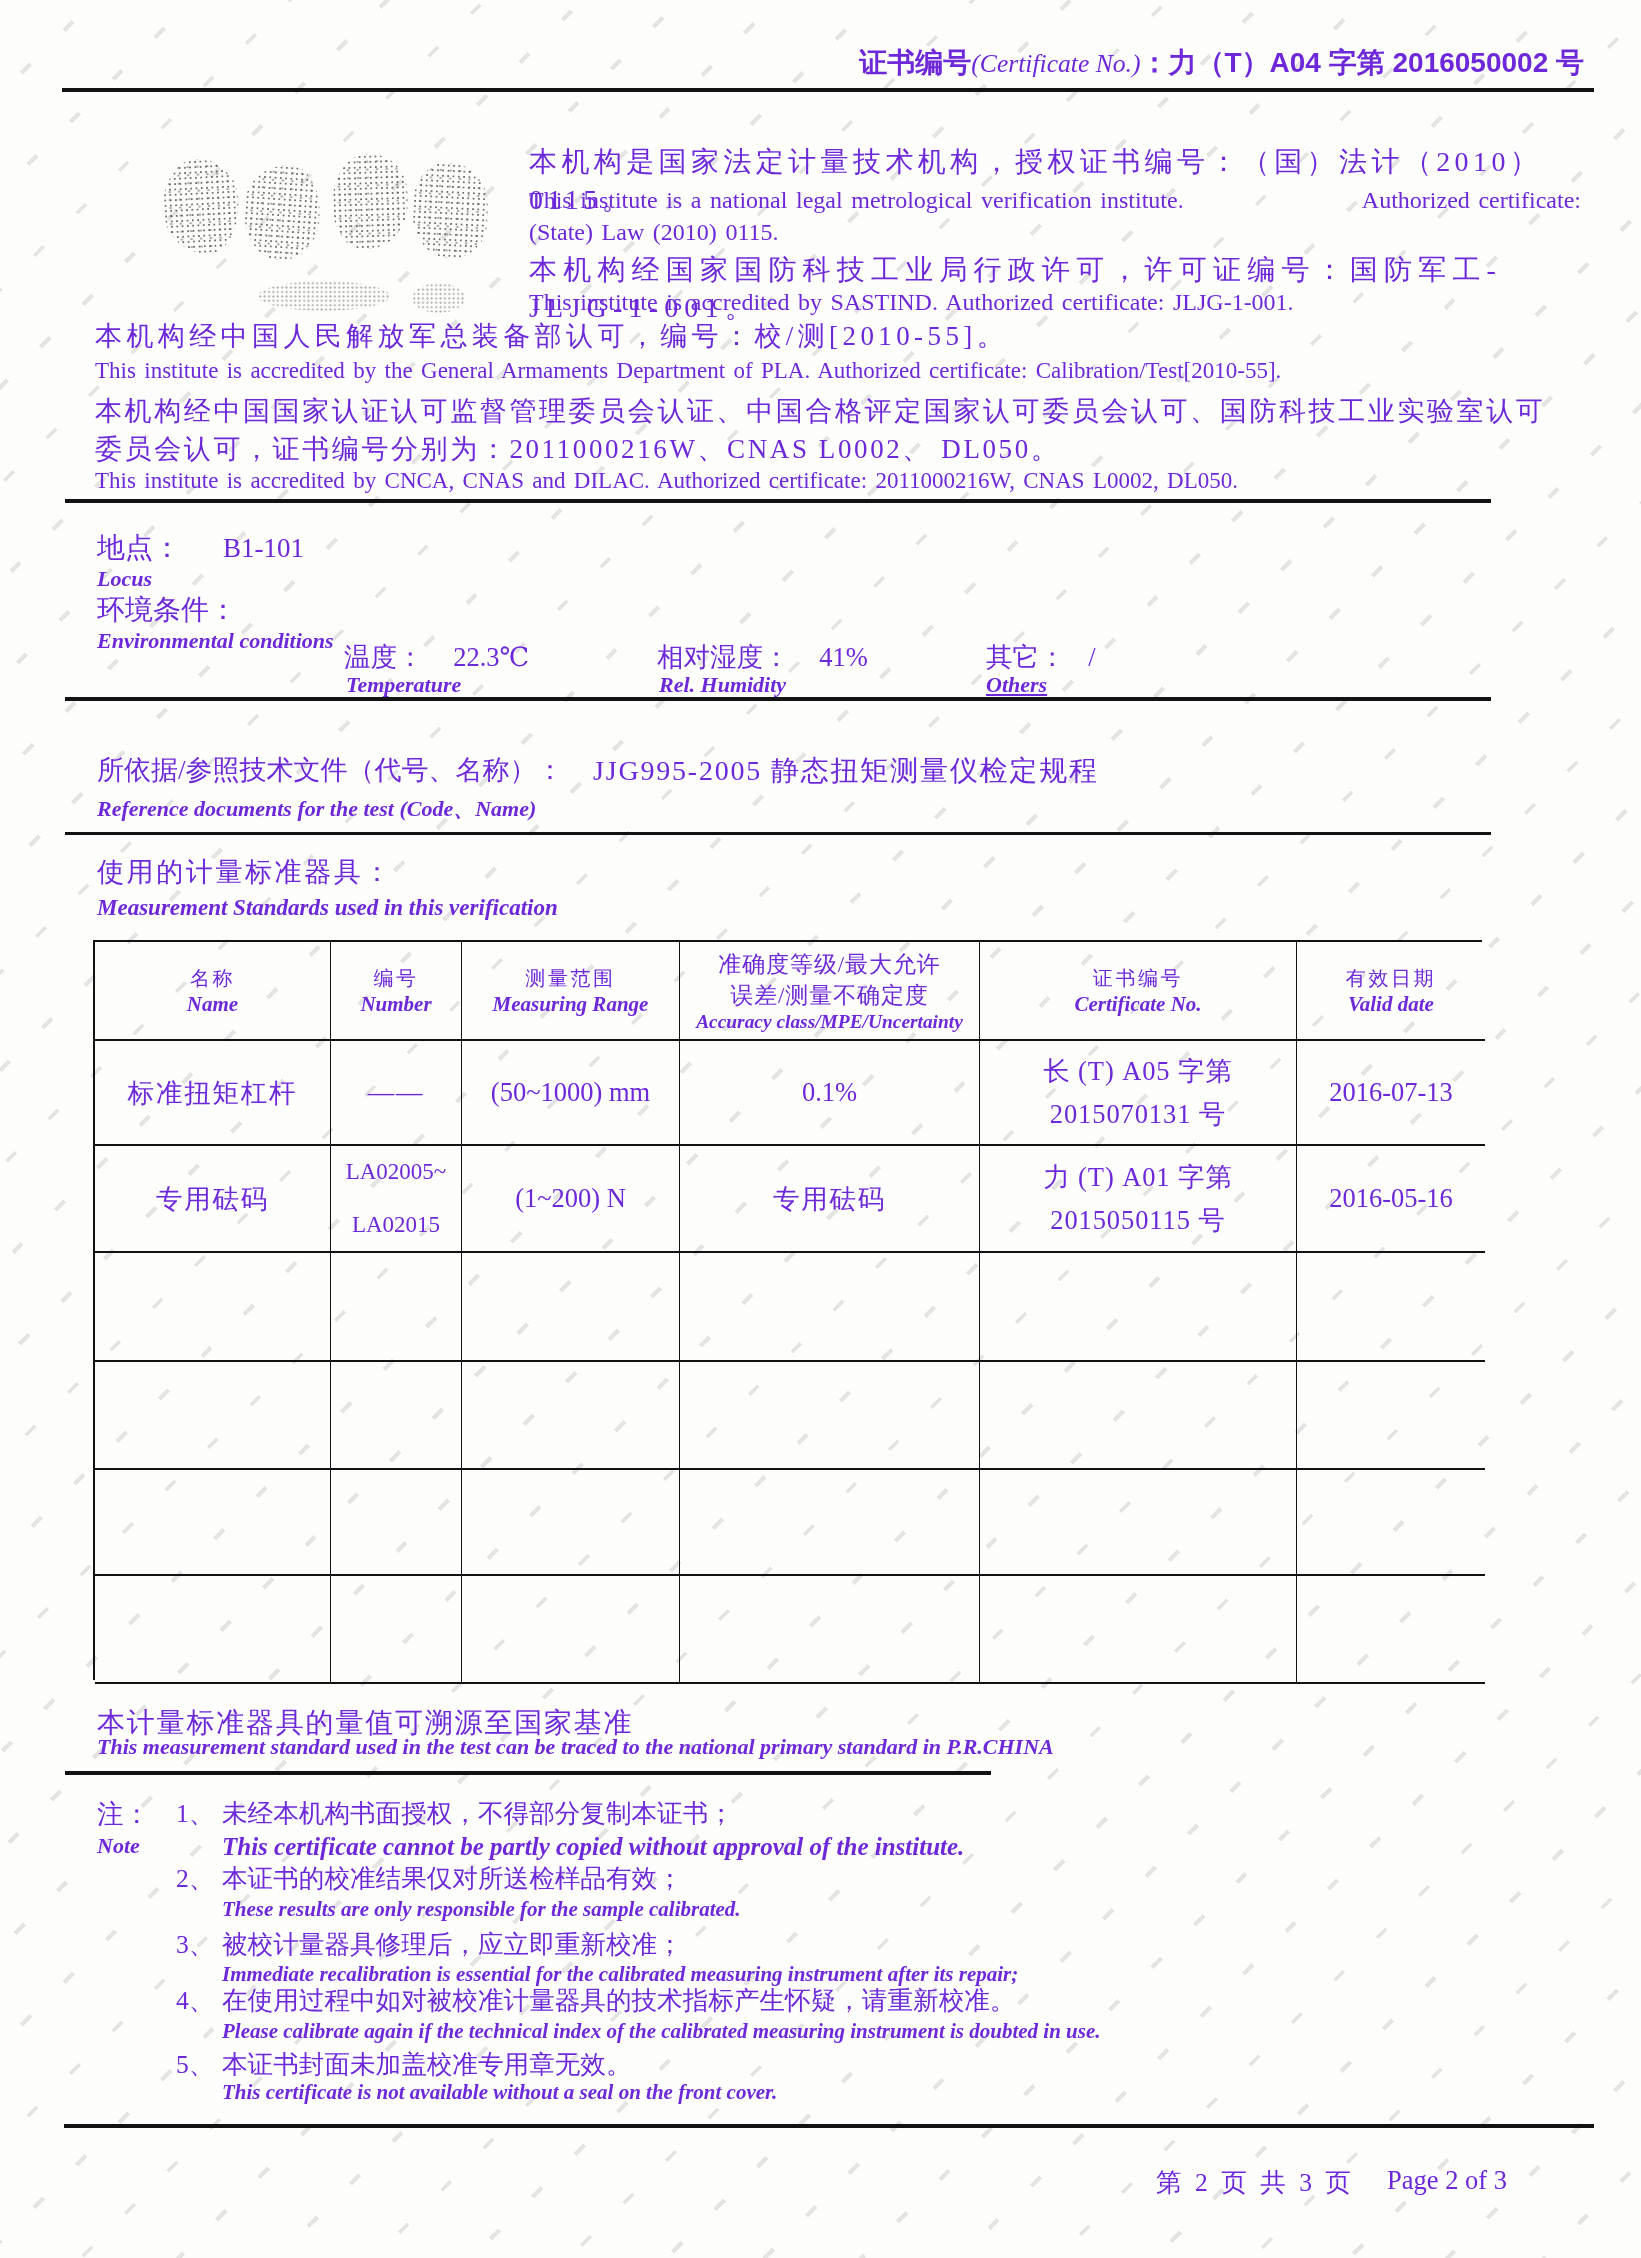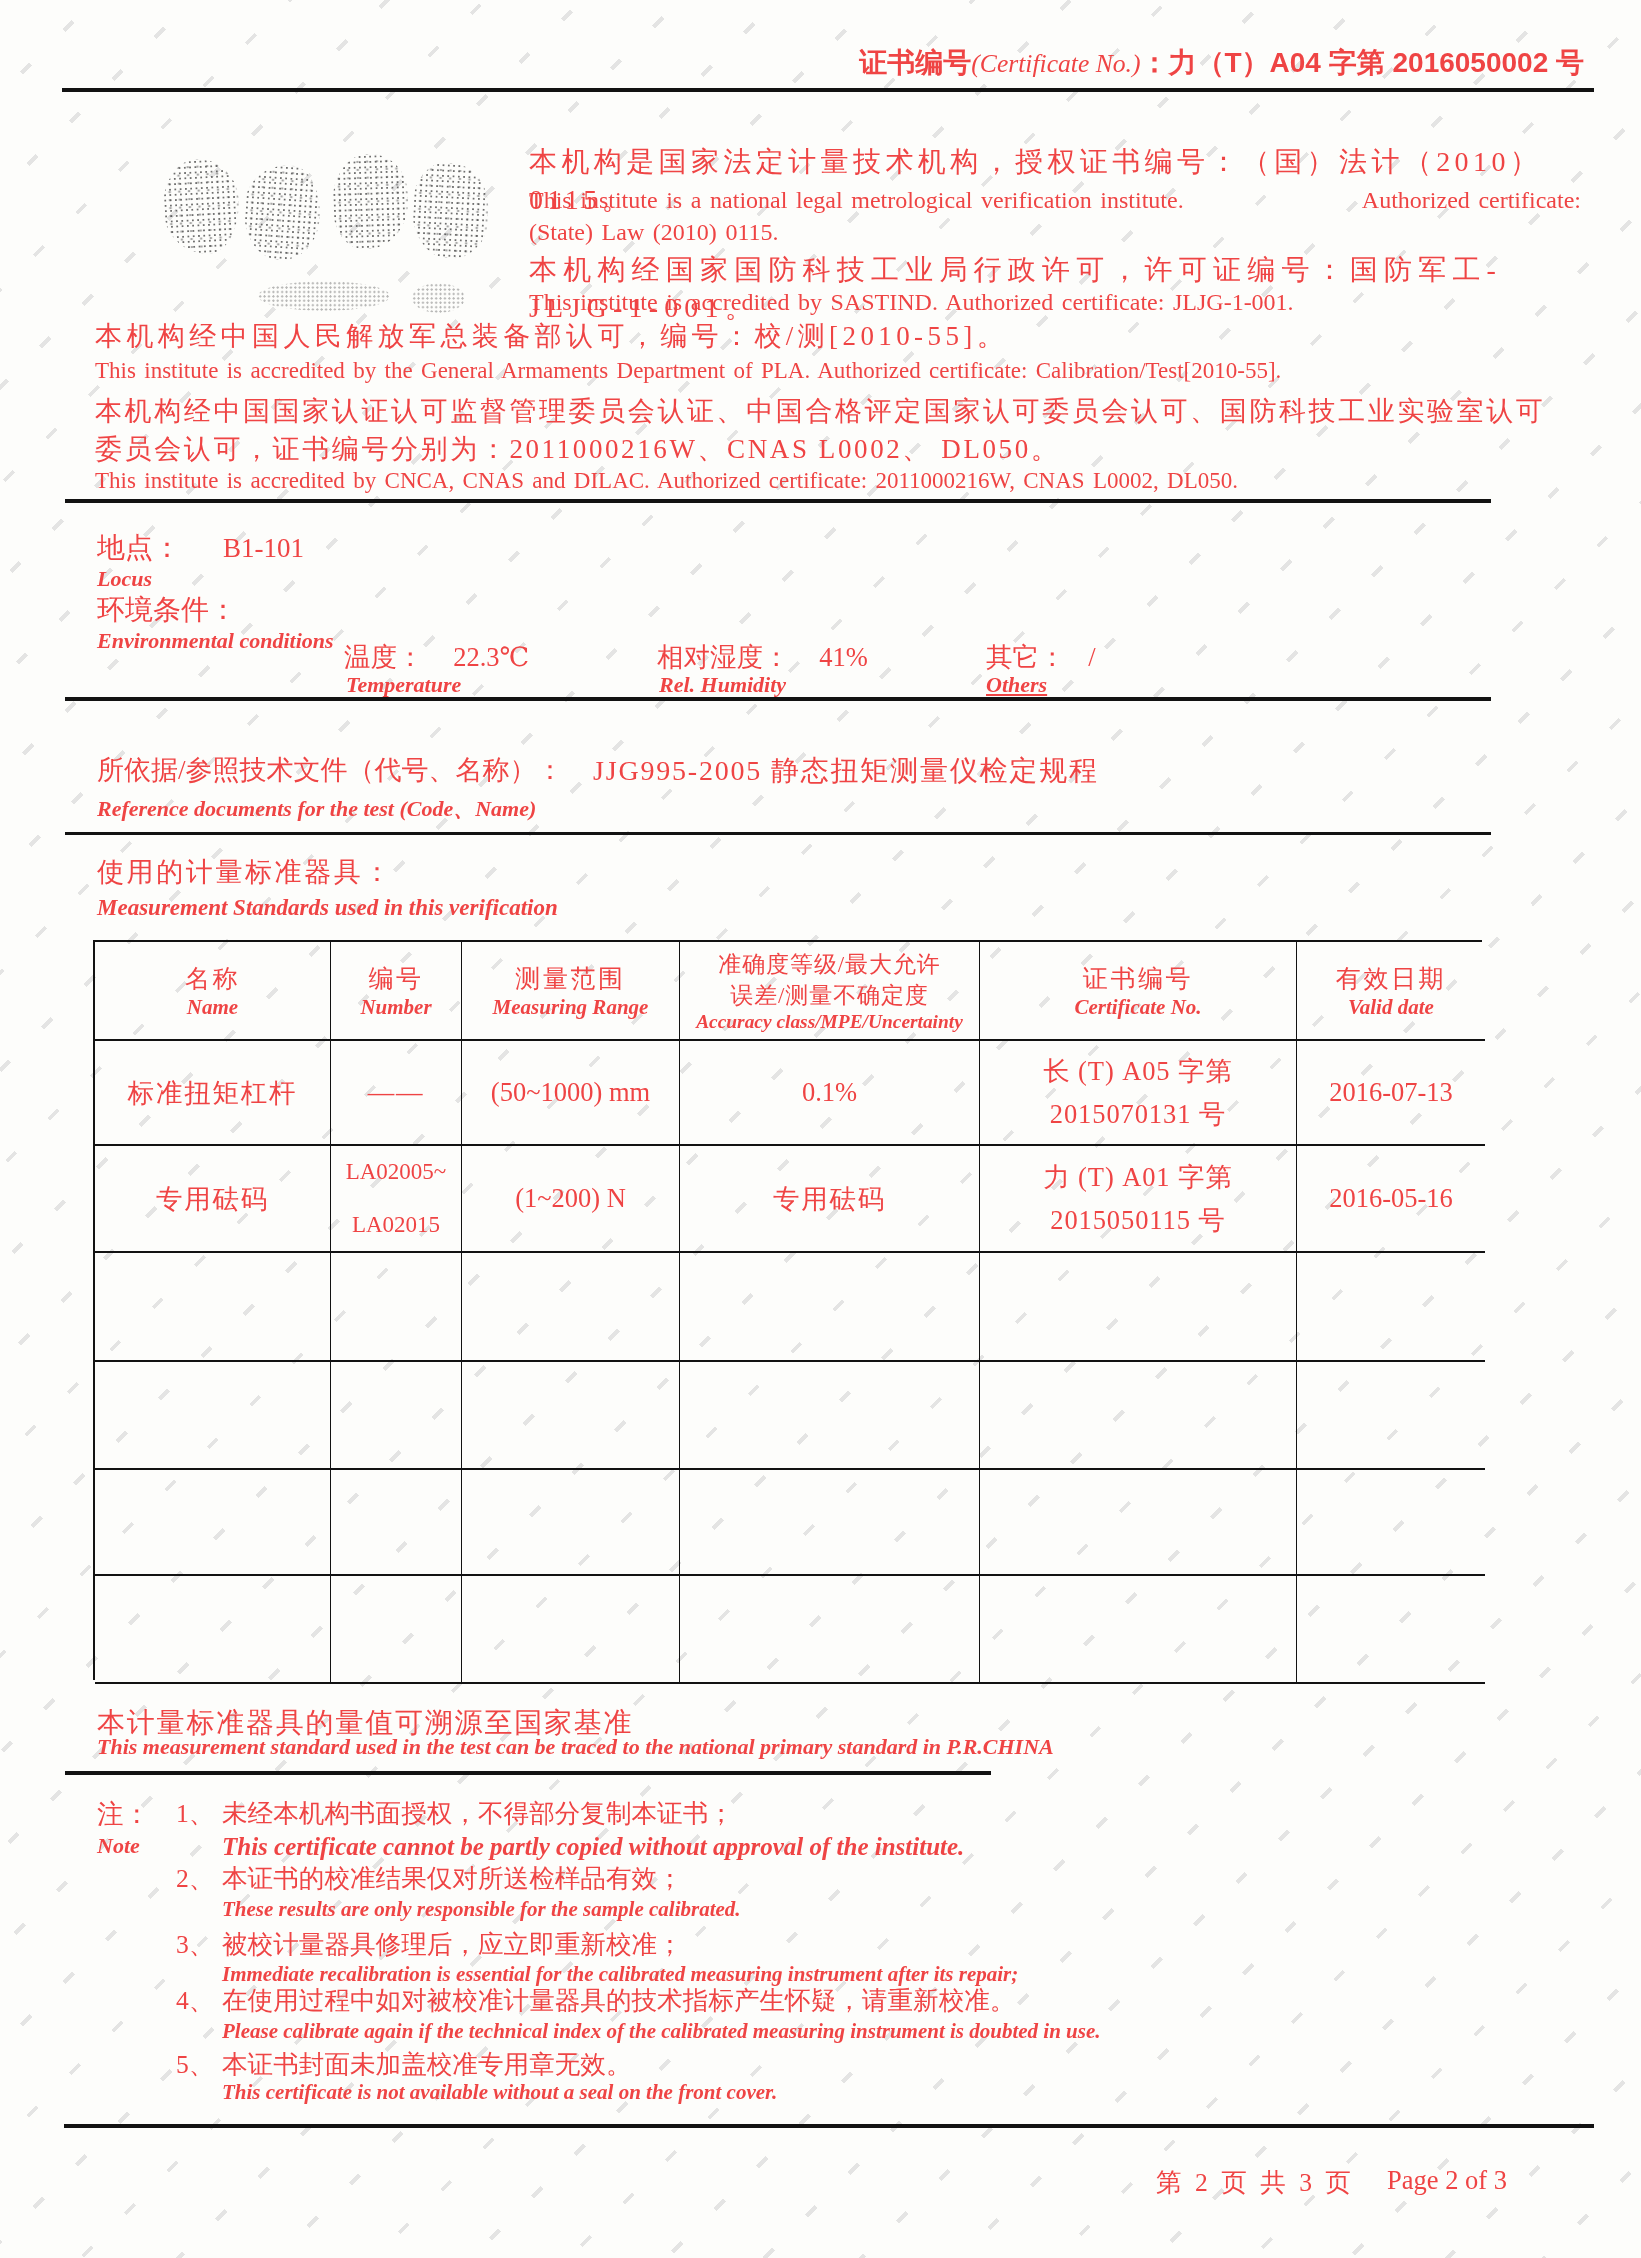--- a/index.html
+++ b/index.html
@@ -1,18 +1,18 @@
 <!DOCTYPE html>
 <html style="font-size:14px"><head>
 <meta charset="utf-8">
 <style>
   html,body{margin:0;padding:0;background:#d9d9d9;}
   #page{
     position:relative;width:1642px;height:2258px;background:#fdfdfb;
-    font-family:"Liberation Serif","DejaVu Serif",serif;color:#ef4444;
+    font-family:"Liberation Serif","DejaVu Serif",serif;color:#6d28d9;
     overflow:hidden;margin:0 auto;
   }
   .abs{position:absolute;white-space:nowrap;}
   .cn{font-family:"Liberation Serif","DejaVu Serif",serif;}
   .sans{font-family:"Liberation Sans","DejaVu Sans",sans-serif;}
   .en{font-style:italic;}
   .enb{font-style:italic;font-weight:bold;}
   .rule{position:absolute;background:#121212;}
   
   #watermark{
@@ -46,21 +46,21 @@
     grid-template-columns:236px 131px 218px 300px 317px 188px;
     grid-template-rows:99px 105px 107px 109px 108px 106px 108px;
     border-left:2.6px solid #121212;border-top:2.6px solid #121212;
   }
   .td{
     border-right:1.8px solid #121212;border-bottom:2.6px solid #121212;
     box-sizing:border-box;display:flex;flex-direction:column;
     align-items:center;justify-content:center;text-align:center;
   }
   .td:nth-child(6n){border-right:none;}
-  .th .hcn{font-size:25px;letter-spacing:2.6px;}
+  .th .hcn{font-size:20px;letter-spacing:2.6px;}
   .th .hen{font-size:21px;font-style:italic;font-weight:bold;}
   .th .hcn2{font-size:23px;letter-spacing:0.9px;}
   .th .hen2{font-size:19.4px;font-style:italic;font-weight:bold;}
   .cell-cn{font-size:26.5px;letter-spacing:1.8px;}
   .cell-num{font-size:23px;line-height:2.3;}
   .cell-cert{font-size:26.5px;line-height:1.62;letter-spacing:0.9px;}
   .note-num{display:inline-block;width:46px;}
 </style>
 </head>
 <body>

